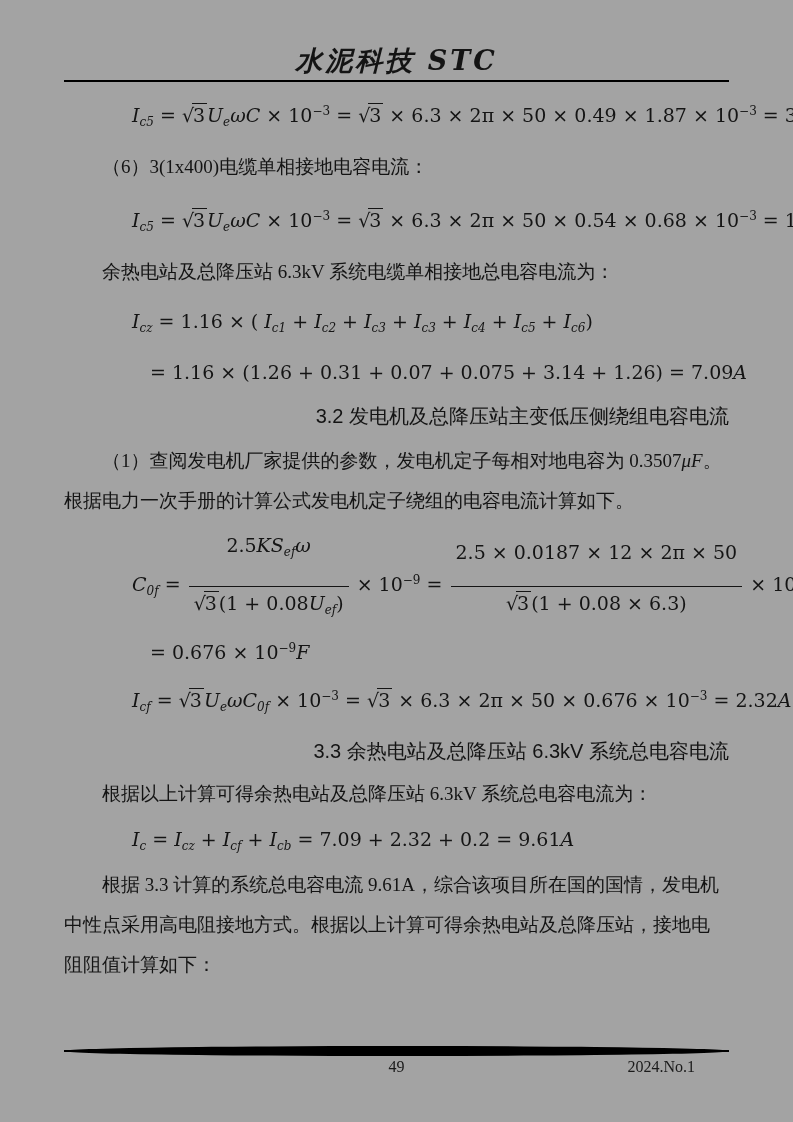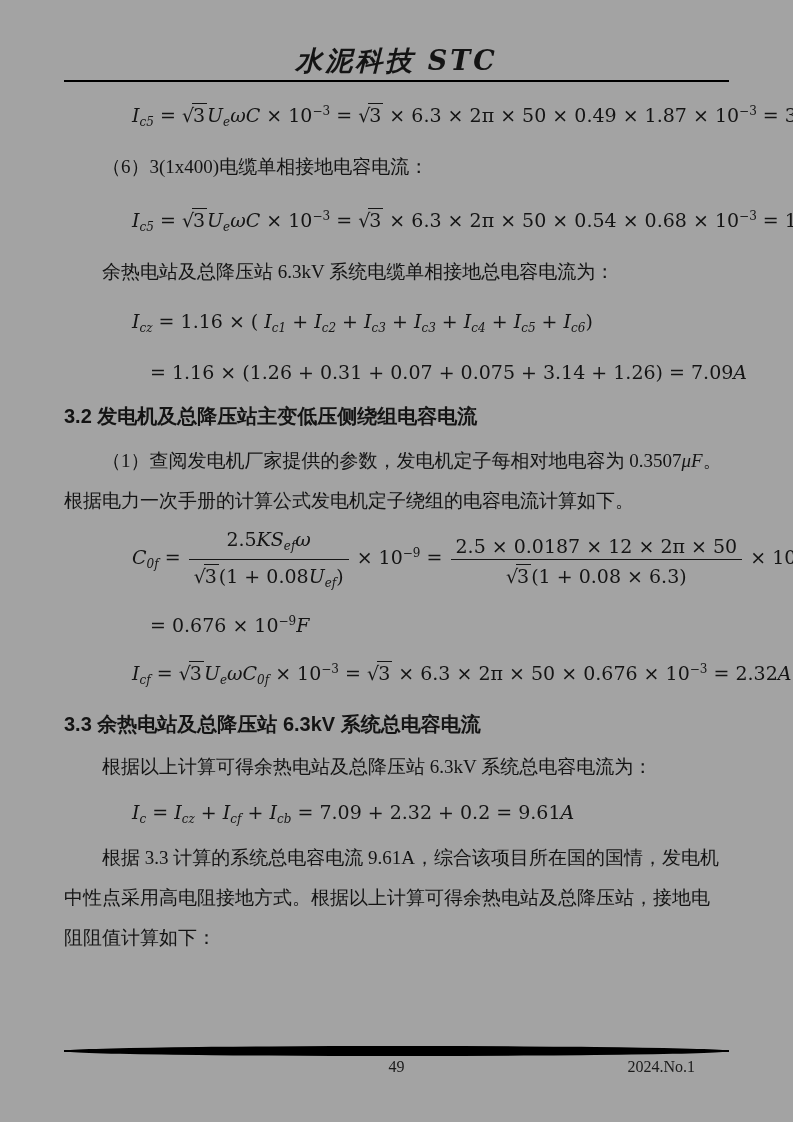--- a/index.html
+++ b/index.html
@@ -43,41 +43,42 @@
   .para {
     margin: 10px 0 0 0;
     line-height: 40px;
     text-align: justify;
   }
   .para.indent { text-indent: 2em; }
   .h {
     margin: 14px 0 0 0;
     line-height: 30px;
     font-size: 20px;
-    font-weight: 700;
+    font-weight: 400;
     font-family: "Liberation Sans", "DejaVu Sans", sans-serif;
+    text-align: right;
   }
   .mt4  { margin-top: 4px; }
   .mt8  { margin-top: 8px; }
   .mt10 { margin-top: 10px; }
   
   .mt-seg { font-style: normal; }
   .mi { font-style: italic; }
   .msub { font-style: italic; font-size: 12px; vertical-align: -4px; letter-spacing: 0; }
   .msup { font-style: normal; font-size: 12px; vertical-align: 7px; }
   .msqrt { white-space: nowrap; font-style: normal; }
   .mrad { font-style: normal; }
   .mradc { border-top: 1.4px solid #141414; padding: 0 2px 0 1px; margin-left: -2px; }
   .mfrac {
     display: inline-block;
     vertical-align: -1.0em;
     text-align: center;
     margin: 0 2px;
   }
-  .mnum { display: block; border-bottom: 1.4px solid #141414; padding: 0 5px 3px 5px; line-height: 20px; }
+  .mnum { display: block; border-bottom: 1.4px solid #141414; padding: 0 5px 17px 5px; line-height: 33px; }
   .mden { display: block; padding: 3px 5px 0 5px; line-height: 26px; }
   
   .footer {
     position: absolute;
     left: 64px;
     right: 64px;
     top: 1046px;
   }
   .footer-bar-wrap { position: relative; height: 10px; }
   .footer-line { position: absolute; left: 0; right: 0; top: 4px; height: 2px; background: #000; }

